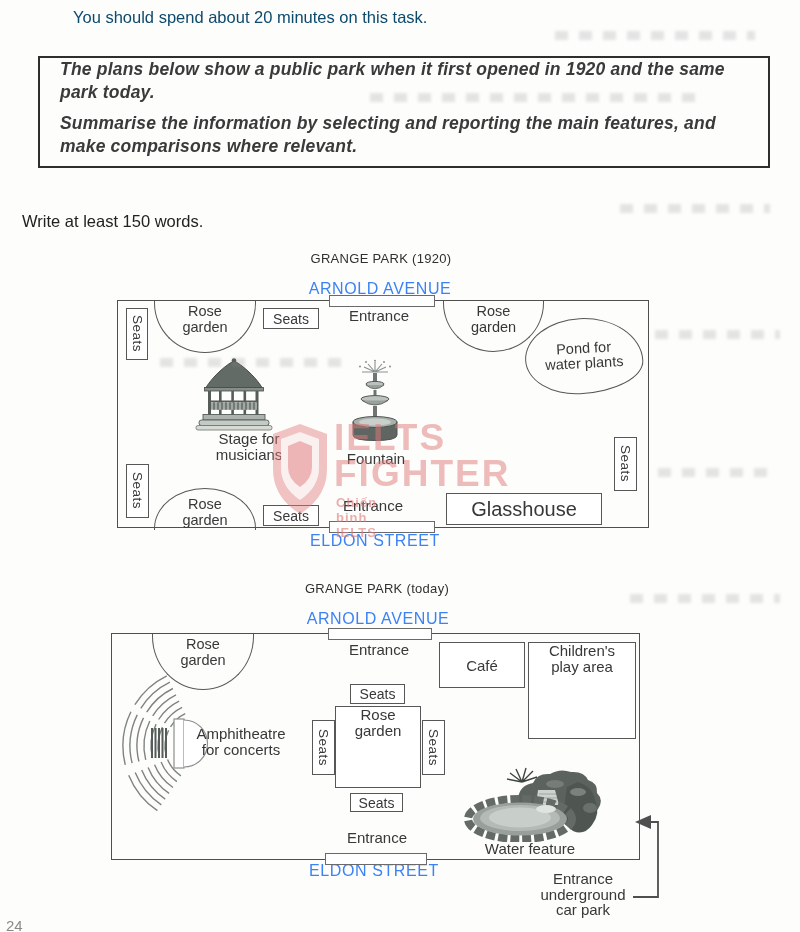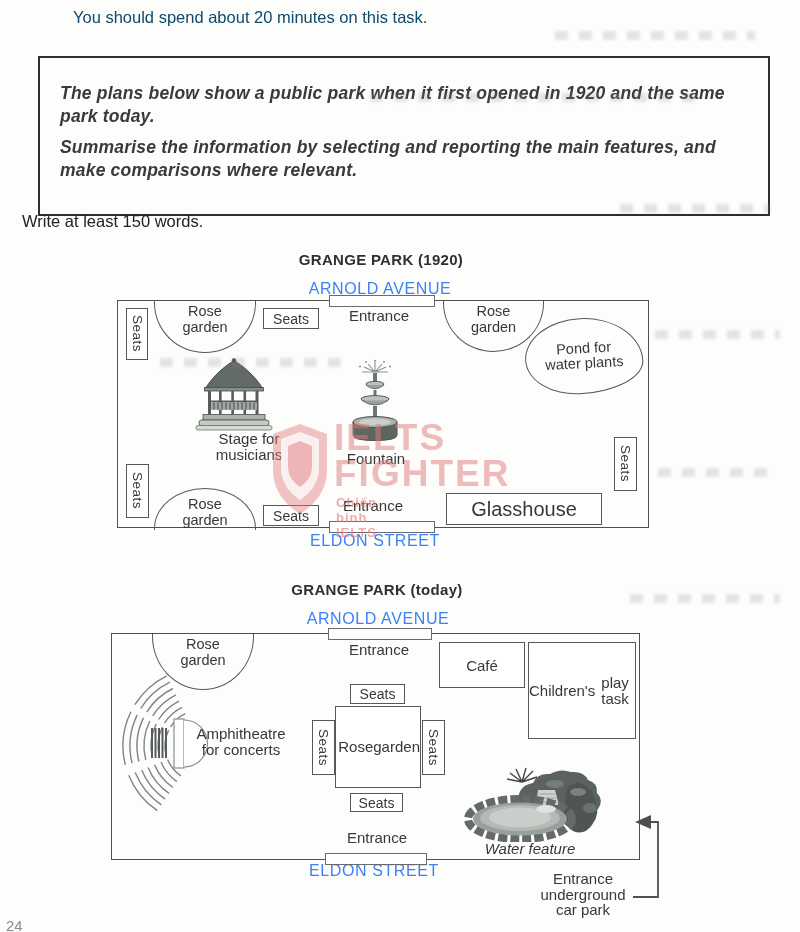--- a/index.html
+++ b/index.html
@@ -9,32 +9,32 @@
     font-family:"Liberation Sans","DejaVu Sans",sans-serif;
     color:#2b2b2b;
   }
   .abs{position:absolute;}
   .ctr{text-align:center;}
   
   .time-note{left:30px;top:8px;font-size:16.5px;color:#0c4a6e;margin-left:43px;}
   .prompt-box{
     left:38px;top:56px;width:688px;height:108px;
     border:2px solid #2e2e2e;background:transparent;
-    padding:24px 20px;
+    padding:0 20px;
   }
   .prompt-box p{
     margin:0;font-size:17.5px;line-height:23px;
     font-weight:700;font-style:italic;color:#3a3a3a;letter-spacing:.2px;
   }
   .prompt-box p + p{margin-top:8px;}
   .write-note{left:22px;top:212px;font-size:16.5px;color:#222;}
 
   
   .map{border:1.4px solid #4f4f4f;z-index:1;}
-  .map-title{font-size:15px;font-weight:700;color:#303030;letter-spacing:.3px;}
+  .map-title{font-size:13px;font-weight:400;color:#303030;letter-spacing:.3px;}
   .street{font-size:16px;color:#3b82f6;letter-spacing:.6px;}
   .lbl{font-size:15px;color:#383838;line-height:16px;text-align:center;}
   .lbl-sm{font-size:14.5px;color:#383838;line-height:15.5px;text-align:center;}
   .box{
     border:1.3px solid #575757;background:#fff;
     display:flex;align-items:center;justify-content:center;
     font-size:14px;color:#383838;
   }
   .seats-v{
     writing-mode:vertical-rl;
@@ -52,21 +52,21 @@
     display:flex;flex-direction:column;align-items:center;justify-content:flex-end;
     padding-bottom:2px;
   }
   .pond{
     border:1.4px solid #575757;
     border-radius:48% 52% 55% 45% / 52% 60% 40% 48%;
     transform:rotate(-3deg);
     display:flex;flex-direction:column;align-items:center;justify-content:center;
   }
   .notch{position:absolute;background:#fff;border:1px solid #6a6a6a;height:10px;}
-  .sq{border:1.3px solid #575757;background:#fff;display:flex;align-items:center;justify-content:flex-end;}
+  .sq{border:1.3px solid #575757;background:#fff;display:flex;flex-direction:column;align-items:center;justify-content:flex-start;}
 
   
   .wm{z-index:40;pointer-events:none;}
   .wm-big{font-size:37px;font-weight:700;letter-spacing:2px;line-height:36px;color:rgba(224,122,122,.5);}
   .wm-small{font-size:13px;font-weight:700;color:rgba(224,122,122,.62);letter-spacing:1px;}
 
   
   .ghost{
     z-index:2;height:9px;opacity:.22;filter:blur(1.6px);pointer-events:none;
     background:repeating-linear-gradient(90deg,#8a8a8a 0 13px,transparent 13px 24px);
@@ -203,21 +203,21 @@
     <span>garden</span>
   </div>
 
   <div class="notch" style="left:216px;top:-6px;width:102px;"></div>
   <div class="abs lbl" style="left:227px;top:8px;width:80px;">Entrance</div>
 
   <div class="abs box" style="left:327px;top:8px;width:84px;height:44px;font-size:15px;">Café</div>
 
   <div class="abs sq lbl" style="left:416px;top:8px;width:106px;height:95px;">
     <span>Children's</span>
-    <span>play task</span>
+    <span>play area</span>
   </div>
 
   <svg class="abs" style="left:-6px;top:40px;" width="120" height="140" viewBox="0 0 120 140">
     <g fill="none" stroke="#7e8480" stroke-width="1.4">
       <path d="M79.2,39.6 A36,36 0 0 0 64.5,52.9"></path>
       <path d="M76.1,33.4 A43,43 0 0 0 58.5,49.2"></path>
       <path d="M73.1,27.1 A50,50 0 0 0 52.6,45.5"></path>
       <path d="M70.0,20.8 A57,57 0 0 0 46.7,41.8"></path>
       <path d="M66.9,14.5 A64,64 0 0 0 40.7,38.1"></path>
       <path d="M63.9,8.2 A71,71 0 0 0 34.8,34.4"></path>
@@ -265,21 +265,21 @@
       <path d="M62,16 L56,3 M62,16 L50,7 M62,16 L47,13 M62,16 L66,2 M62,16 L73,5 M62,16 L77,11"></path>
     </g>
     <path d="M78,24 h17 l4,15 h-23 z" fill="#cdd3ce"></path>
     <path d="M79,28 h17 M78,32 h19 M77,36 h20" stroke="#9fa6a1" stroke-width="1"></path>
     <ellipse cx="60" cy="53" rx="52" ry="20" fill="none" stroke="#646b67" stroke-width="8" stroke-dasharray="9 3"></ellipse>
     <ellipse cx="60" cy="53" rx="47" ry="16.5" fill="#99a09b"></ellipse>
     <ellipse cx="60" cy="52" rx="40" ry="13" fill="#b4bbb6"></ellipse>
     <ellipse cx="60" cy="51.5" rx="31" ry="10" fill="#c8cec9"></ellipse>
     <ellipse cx="86" cy="43" rx="10" ry="4" fill="#dfe4e0"></ellipse>
   </svg>
-  <div class="abs lbl" style="left:358px;top:207px;width:120px;font-style:italic;">Water feature</div>
+  <div class="abs lbl" style="left:358px;top:207px;width:120px;">Water feature</div>
 
   <div class="abs lbl" style="left:225px;top:196px;width:80px;">Entrance</div>
   <div class="notch" style="left:213px;top:219px;width:100px;"></div>
 </div>
 
 <div class="abs ctr street" style="left:294px;top:862px;width:160px;">ELDON STREET</div>
 
 <div class="abs lbl-sm" style="left:520px;top:871px;width:126px;font-size:15px;line-height:15.5px;">
   <span style="display:block">Entrance</span>
   <span style="display:block">underground</span>

